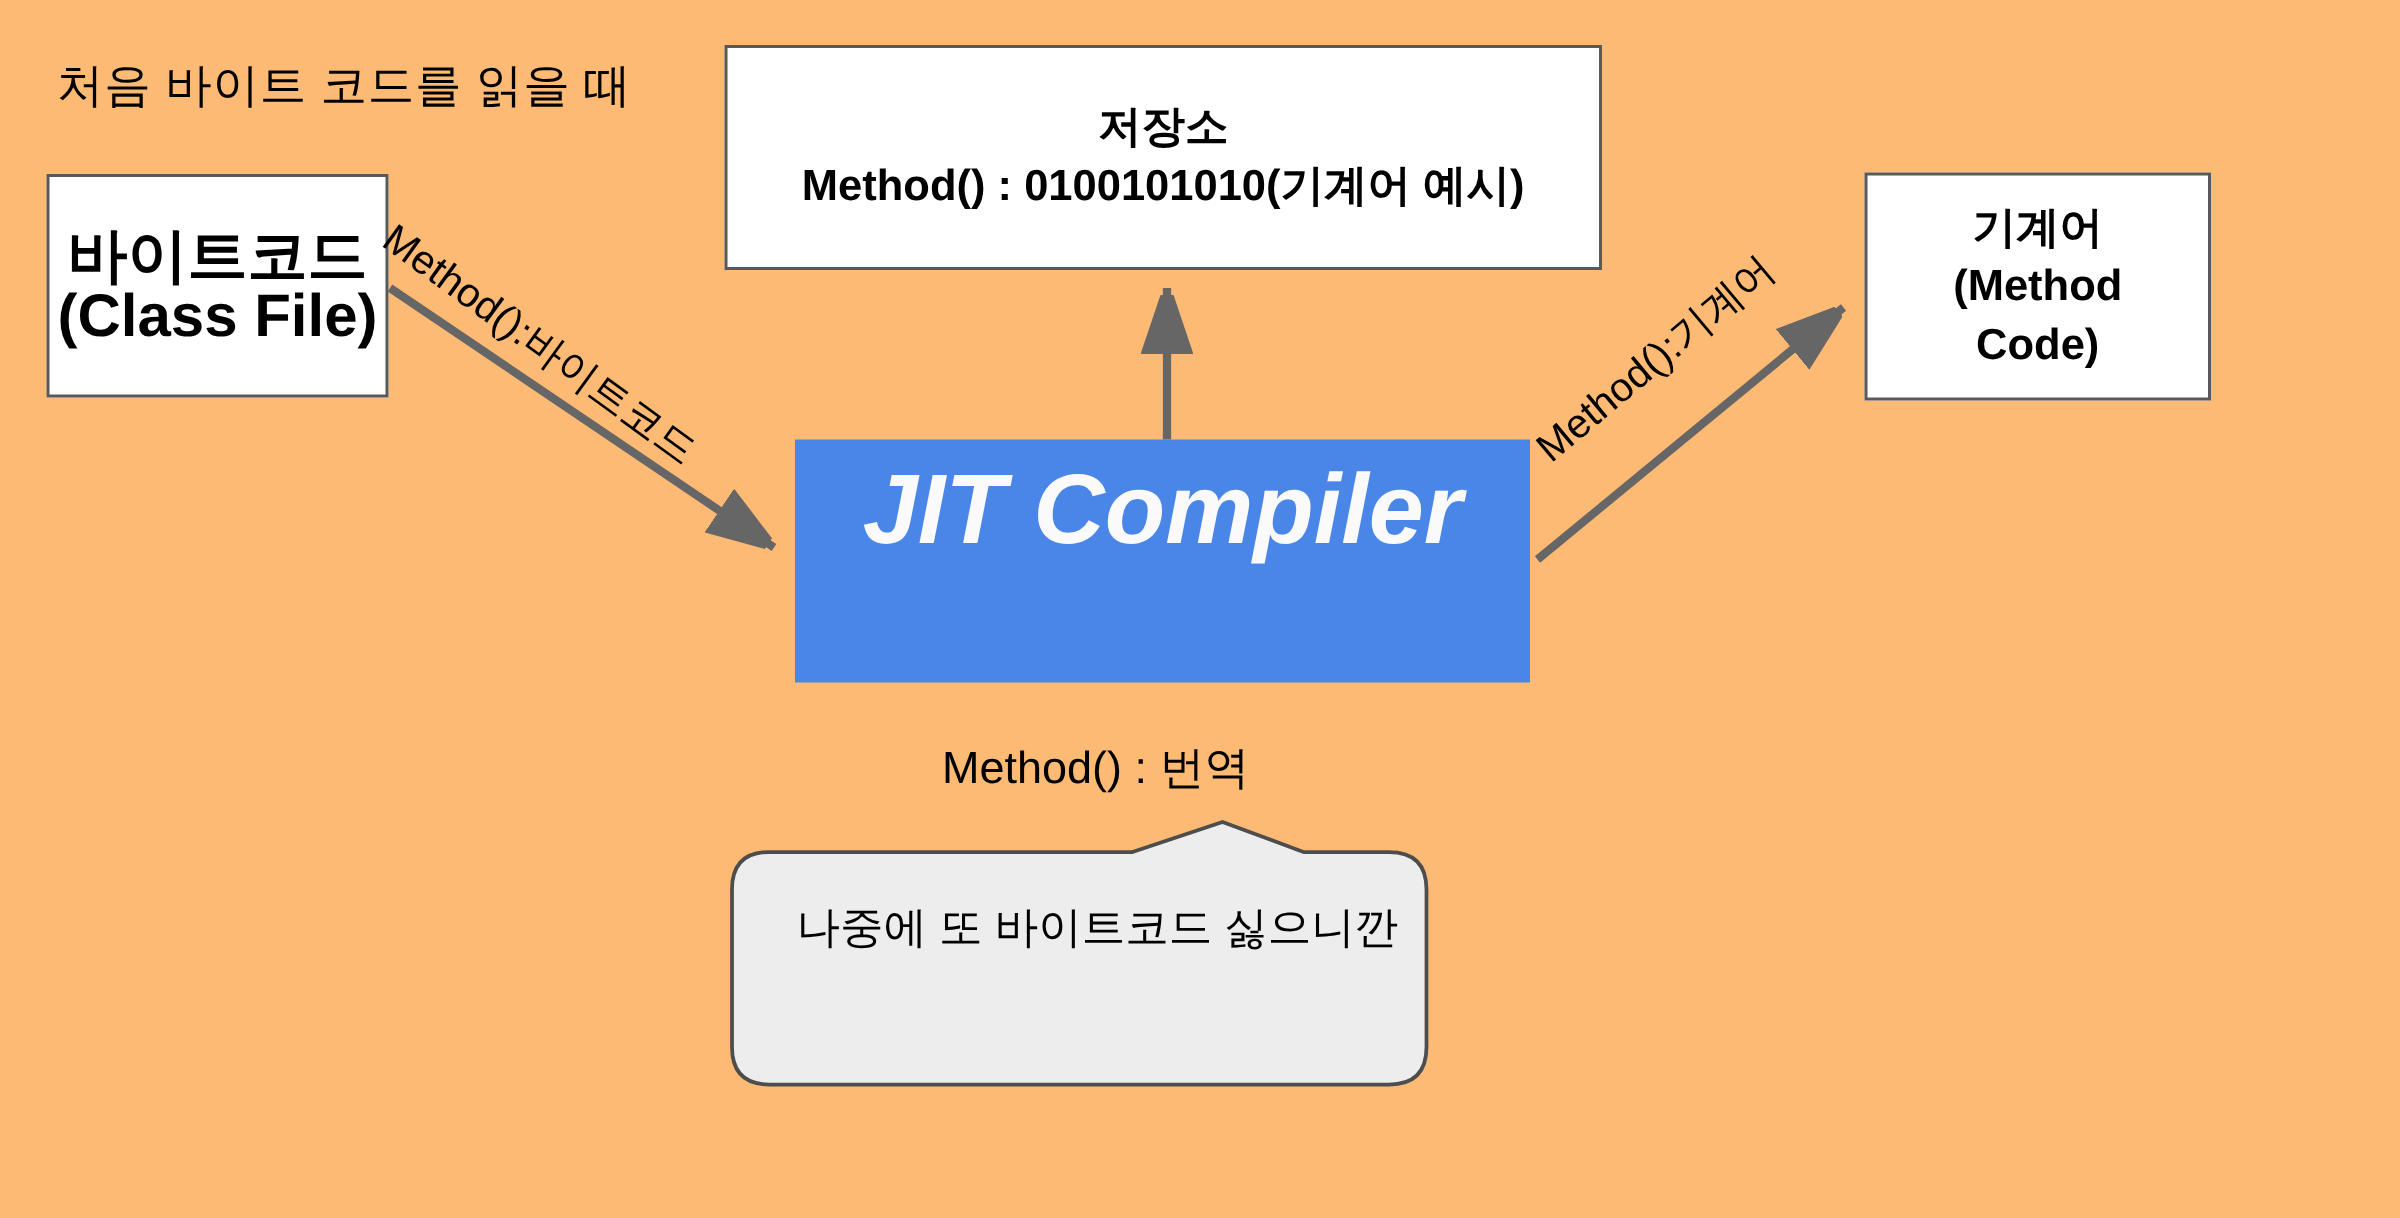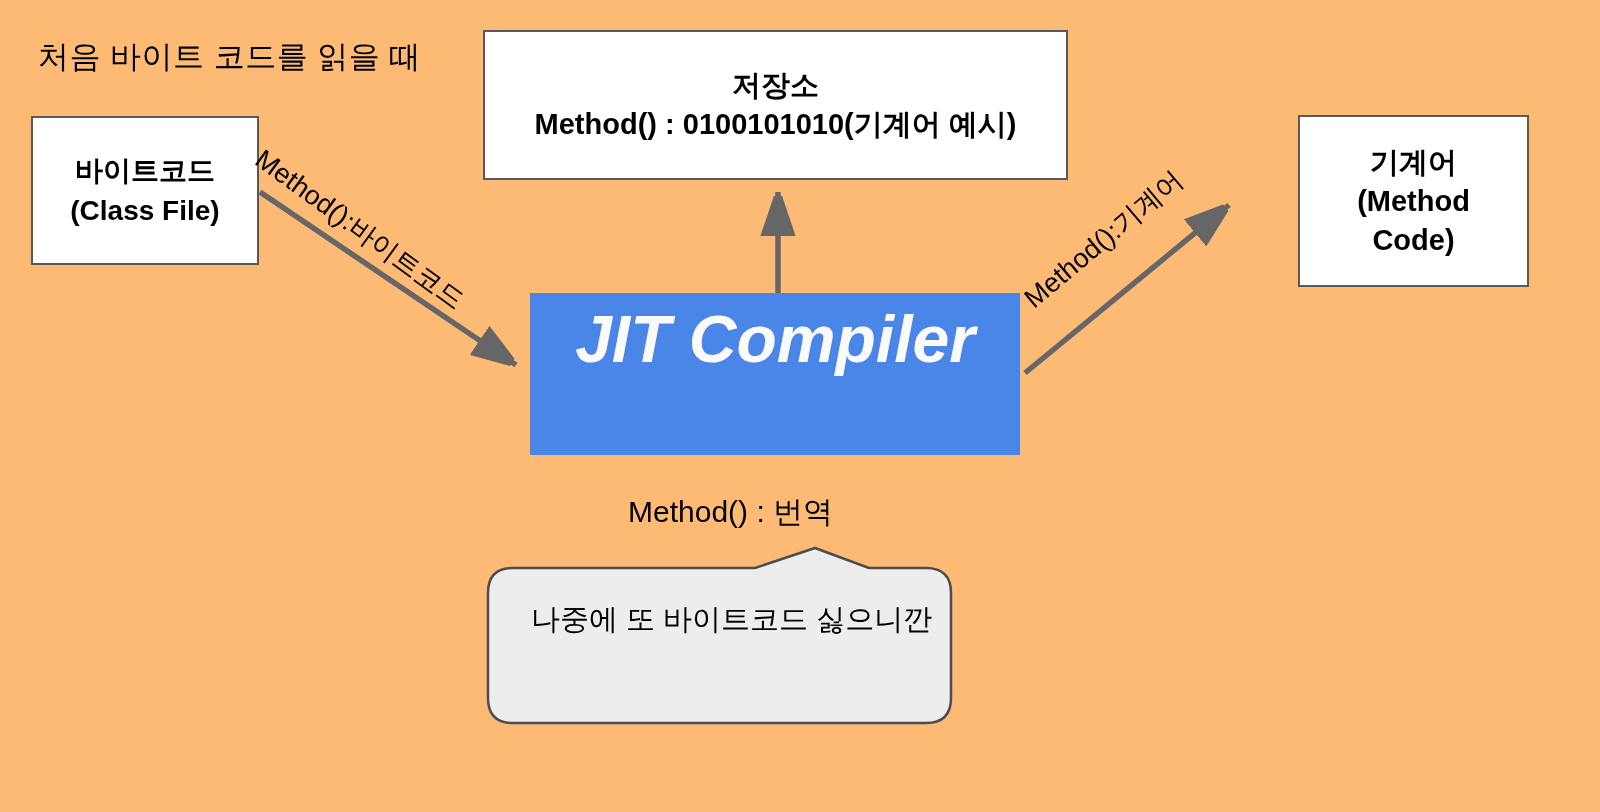--- a/index.html
+++ b/index.html
@@ -35,32 +35,32 @@
     align-items: center;
     justify-content: center;
     text-align: center;
     font-weight: bold;
   }
   .node div { white-space: nowrap; }
 
   .bytecode-box {
     left: 31px; top: 116px;
     width: 228px; height: 149px;
-    font-size: 28px;
+    font-size: 40px;
     line-height: 40px;
   }
   .storage-box {
     left: 483px; top: 30px;
     width: 585px; height: 150px;
     font-size: 29px;
     line-height: 39px;
   }
   .machine-box {
-    left: 1298px; top: 115px;
-    width: 231px; height: 172px;
+    left: 1243px; top: 115px;
+    width: 231px; height: 152px;
     font-size: 29px;
     line-height: 39px;
   }
 
   .jit-box {
     left: 530px; top: 293px;
     width: 490px; height: 162px;
     background: #4a86e8;
     display: flex;
     justify-content: center;

